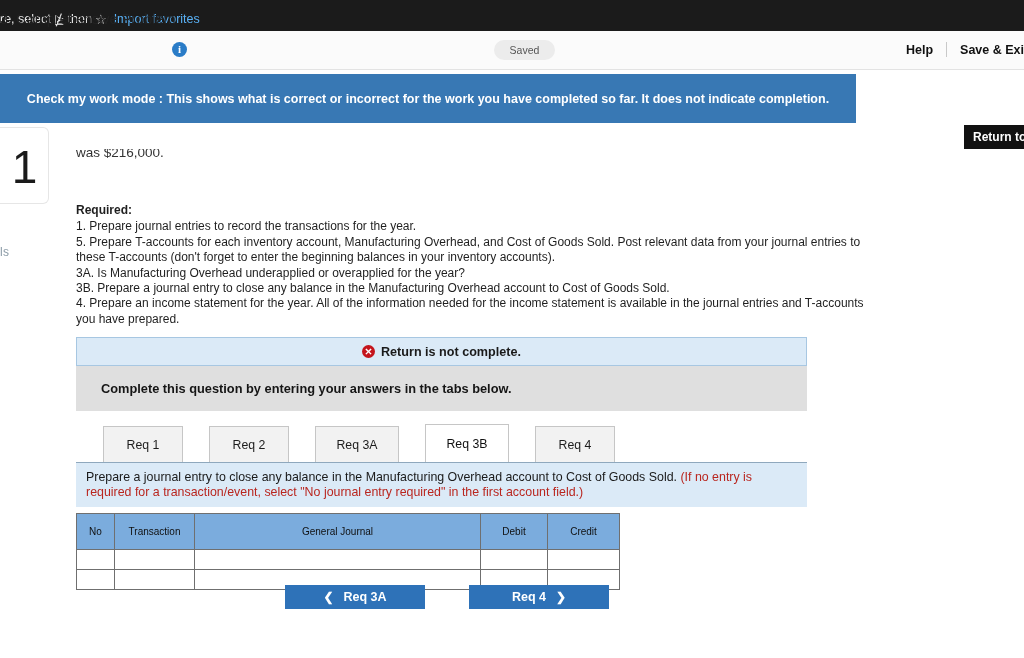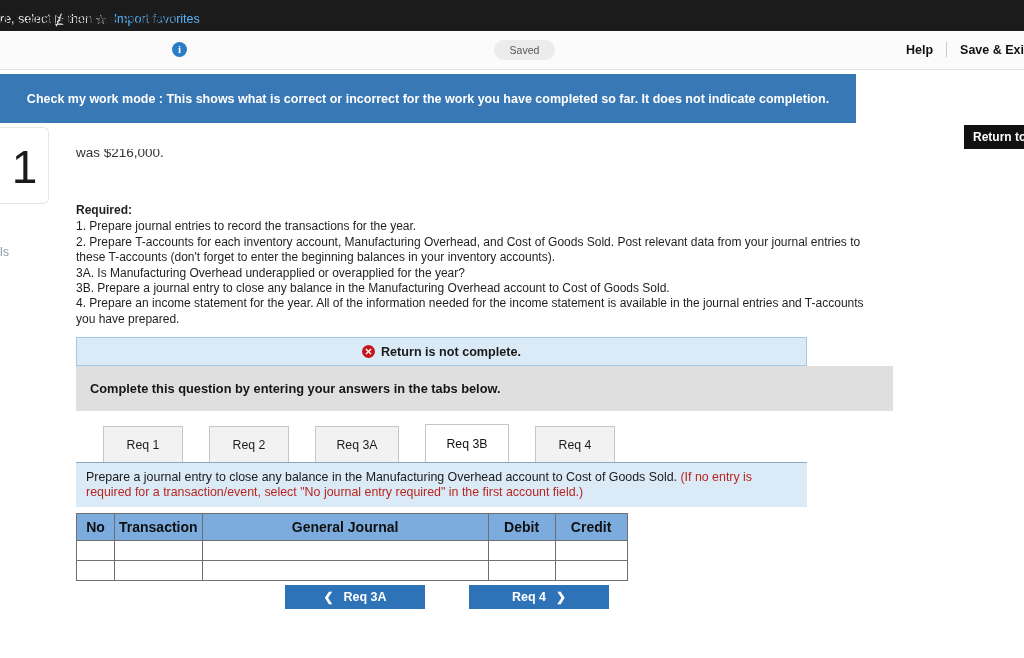--- a/index.html
+++ b/index.html
@@ -144,24 +144,24 @@
     font-size: 12.6px; font-weight: bold; color: #1a1a1a;
   }
   .err-icon {
     width: 13px; height: 13px; border-radius: 50%;
     background: #c4141c; color: #fff;
     font-size: 9.5px; font-weight: bold;
     display: flex; align-items: center; justify-content: center;
     line-height: 1;
   }
   .instruct-gray {
-    width: 817px; height: 45px;
+    width: 731px; height: 45px;
     background: #dfdfdf;
     display: flex; align-items: center;
-    padding-left: 14px;
+    padding-left: 25px;
     font-size: 12.8px; font-weight: bold; color: #151515;
   }
 
   
   .tabs {
     position: absolute; left: 76px; top: 424px;
     display: flex; align-items: flex-end;
     height: 38px;
   }
   .tab {
@@ -195,22 +195,22 @@
   .prompt-box .red { color: #b9261f; }
 
   
   .journal {
     position: absolute; left: 76px; top: 513px;
     border-collapse: collapse;
   }
   .journal th {
     background: #7bacdd;
     border: 1px solid #6f6f6f;
-    font-size: 14px; font-weight: bold; color: #101010;
-    height: 27px;
+    font-size: 10px; font-weight: normal; color: #101010;
+    height: 36px;
     padding: 0 4px;
   }
   .journal td {
     border: 1px solid #6f6f6f;
     height: 20px;
     background: #ffffff;
   }
   .col-no { width: 38px; }
   .col-trans { width: 80px; }
   .col-gj { width: 286px; }
@@ -262,21 +262,21 @@
 <div class="return-btn">Return to</div>
 
 <div class="content">
   <div class="clip-line">
     <span>was $216,000.</span>
   </div>
 
   <div class="required-block">
     <span class="req-title">Required:</span>
     <p>1. Prepare journal entries to record the transactions for the year.</p>
-    <p>2. Prepare T-accounts for each inventory account, Manufacturing Overhead, and Cost of Goods Sold. Post relevant data from your journal entries to these T-accounts (don't forget to enter the beginning balances in your inventory accounts).</p>
+    <p>5. Prepare T-accounts for each inventory account, Manufacturing Overhead, and Cost of Goods Sold. Post relevant data from your journal entries to these T-accounts (don't forget to enter the beginning balances in your inventory accounts).</p>
     <p>3A. Is Manufacturing Overhead underapplied or overapplied for the year?</p>
     <p>3B. Prepare a journal entry to close any balance in the Manufacturing Overhead account to Cost of Goods Sold.</p>
     <p>4. Prepare an income statement for the year. All of the information needed for the income statement is available in the journal entries and T-accounts you have prepared.</p>
   </div>
 </div>
 
 <div class="panel-wrap">
   <div class="alert-box">
     <span class="err-icon">✕</span>
     <span>Return is not complete.</span>

